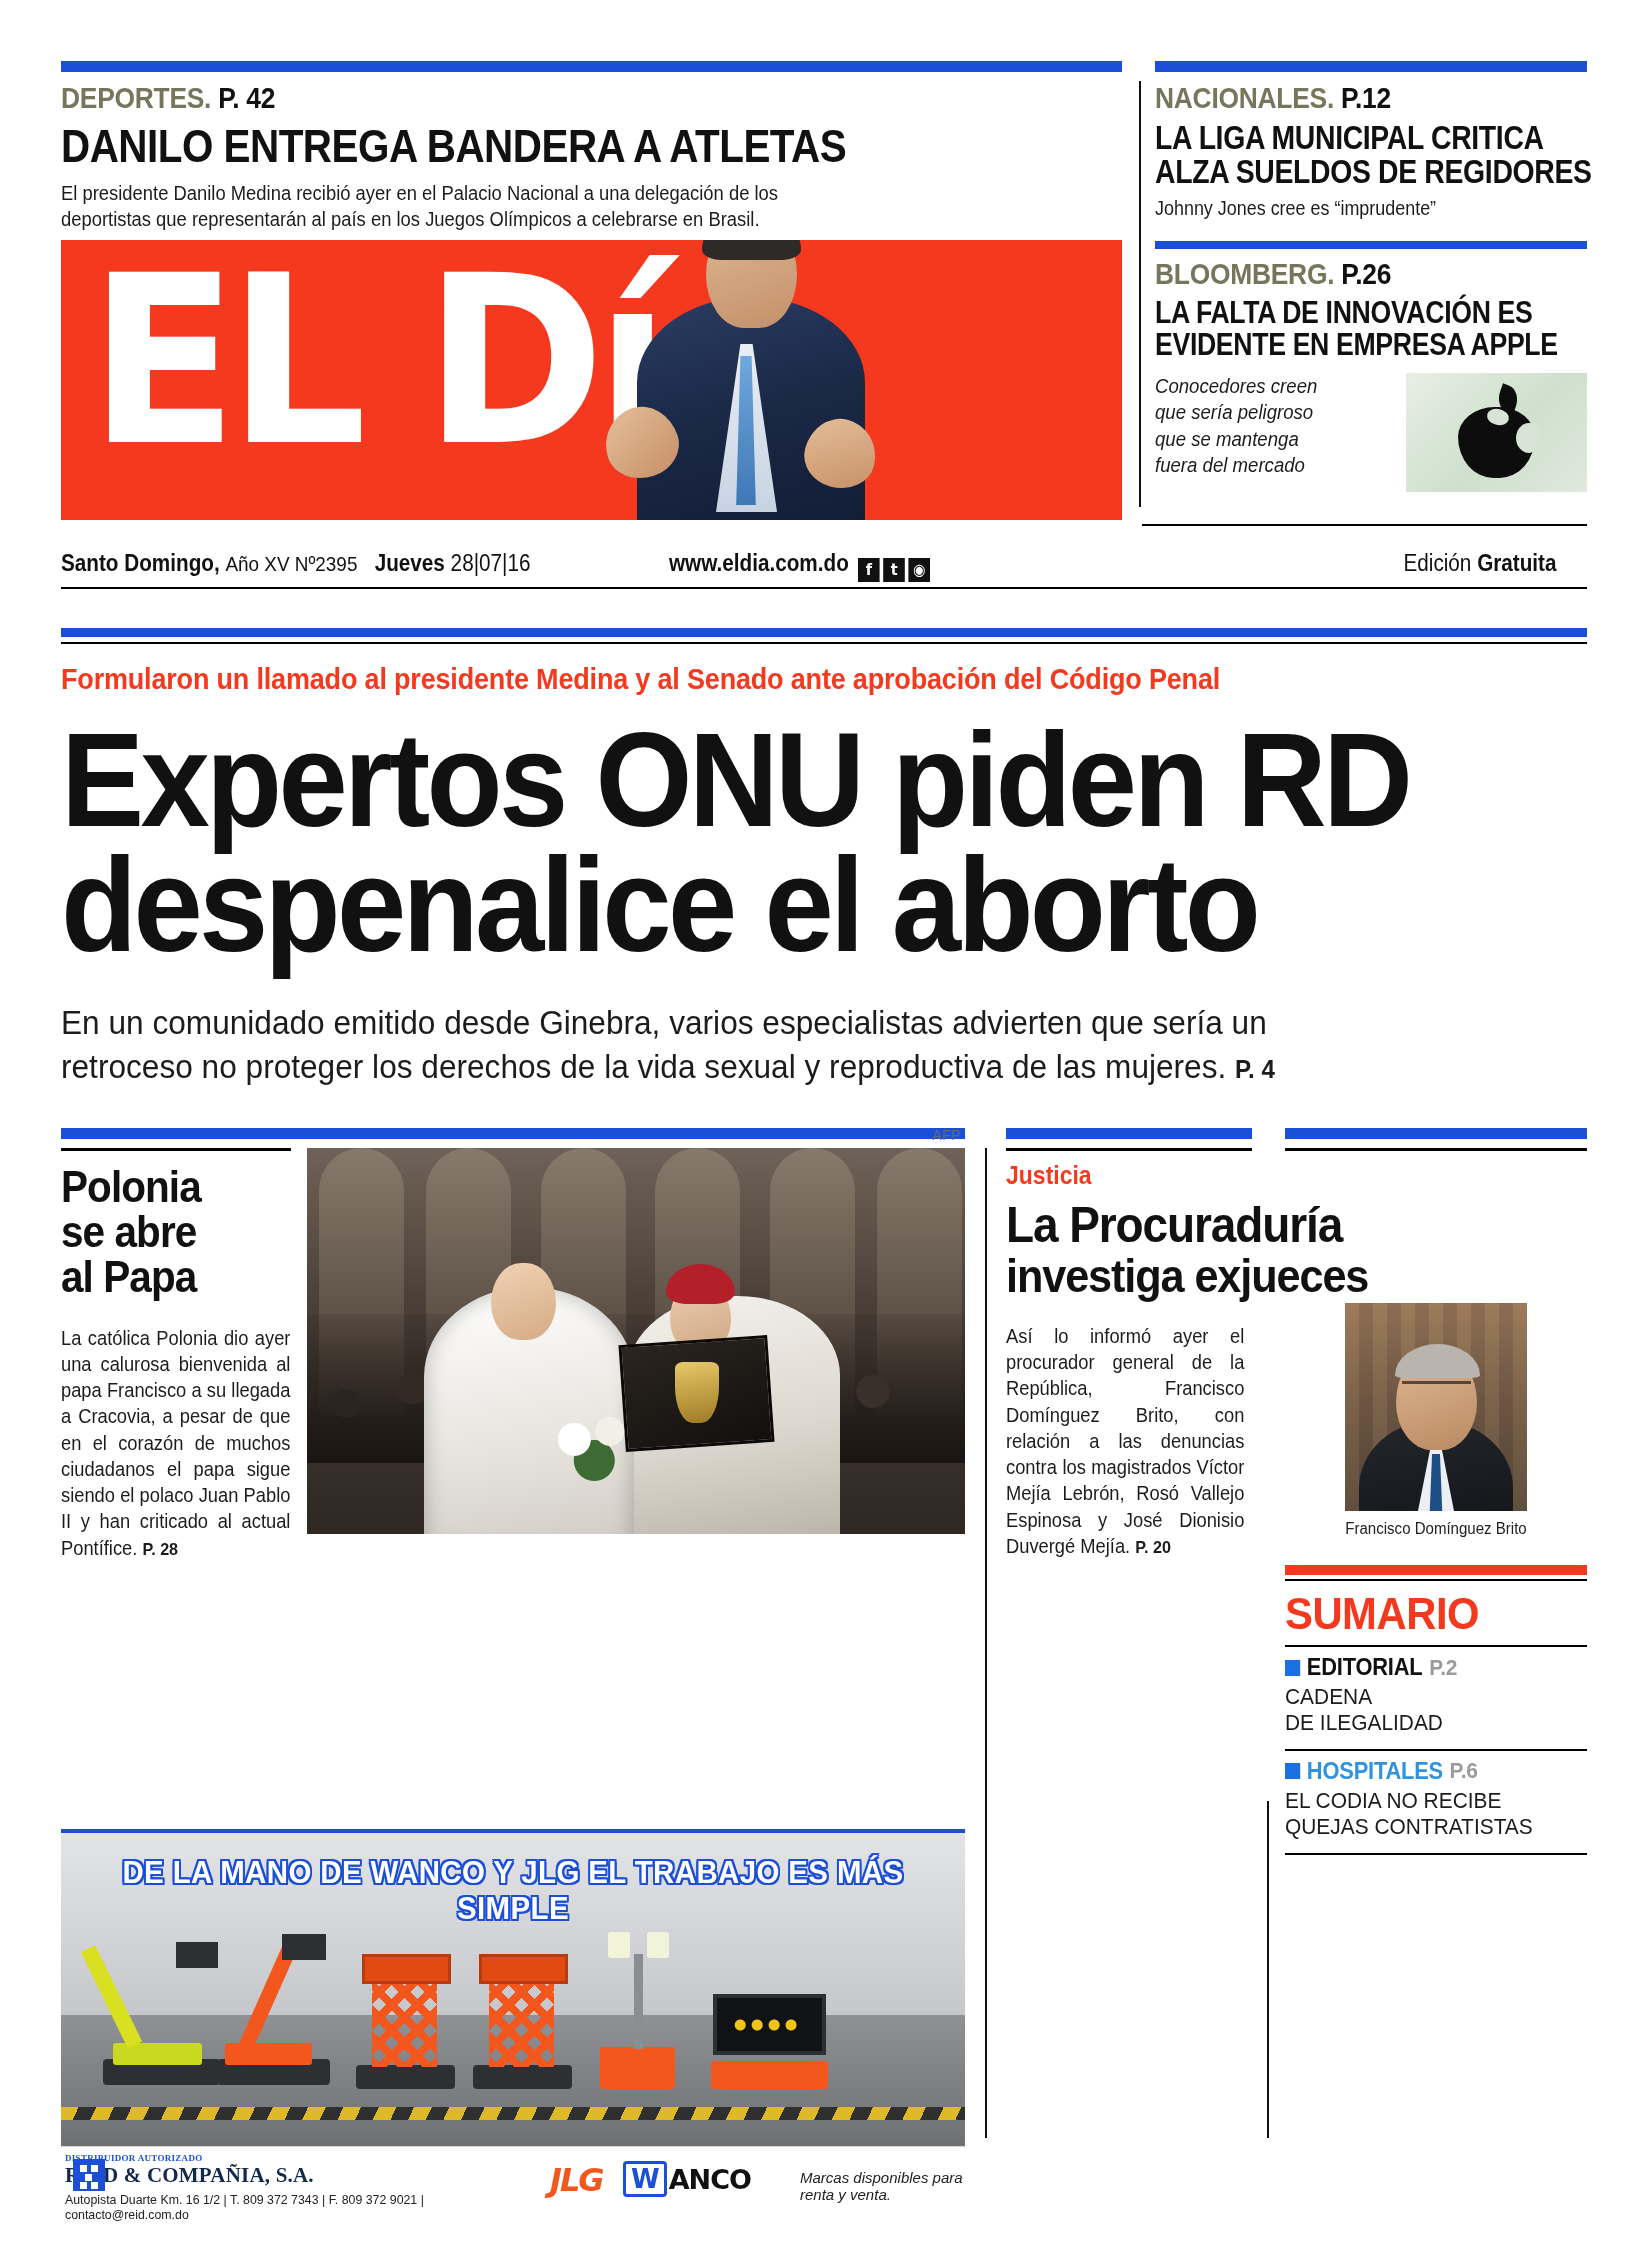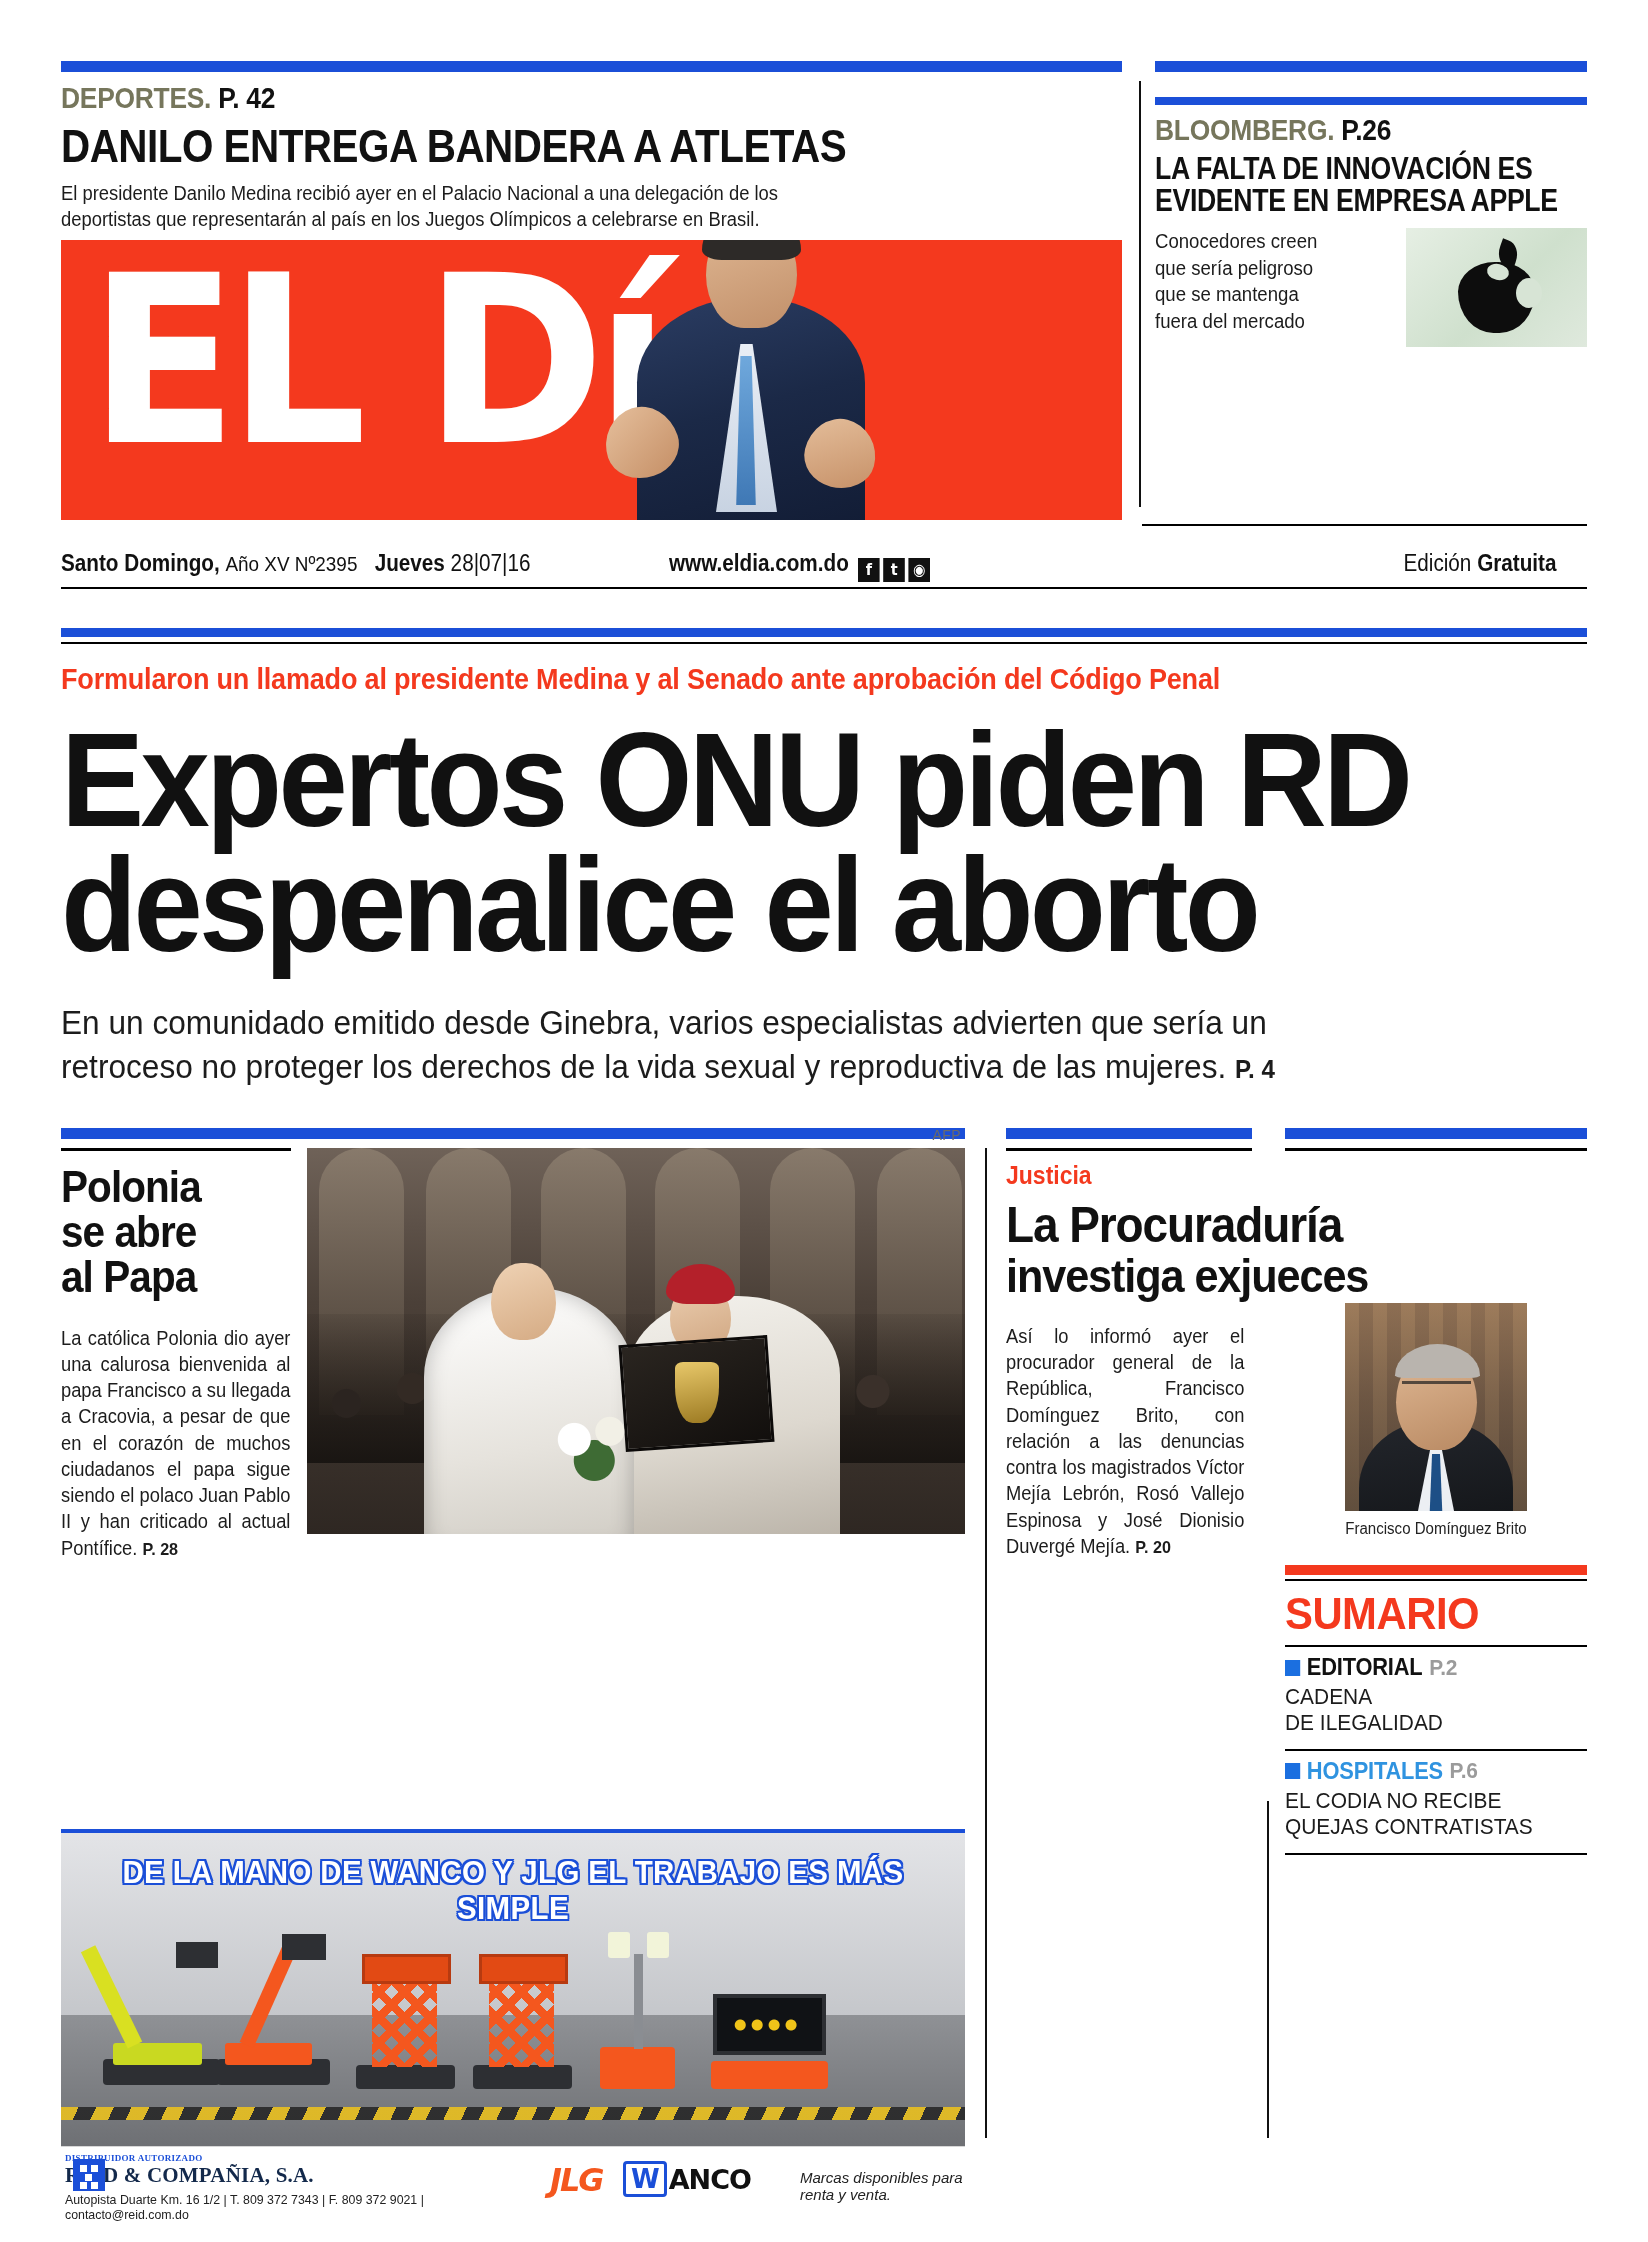--- a/index.html
+++ b/index.html
@@ -497,32 +497,41 @@
             <div class="pd-head"></div>
             <div class="pd-hair"></div>
             <div class="pd-hand-l"></div>
             <div class="pd-hand-r"></div>
           </div>
         </div>
       </div>
 
       <div class="right-top">
 
+        <div>
+          <div class="kicker" style="margin-top:6px;">
+            <span class="sec">NACIONALES.</span>
+            <span class="pg">P.12</span>
+          </div>
+          <div class="big-head" style="font-size:33px;margin-top:8px;letter-spacing:-0.4px;">LA LIGA MUNICIPAL CRITICA</div>
+          <div class="big-head" style="font-size:33px;letter-spacing:-0.4px;">ALZA SUELDOS DE REGIDORES</div>
+          <div class="small-body" style="margin-top:8px;">Johnny Jones cree es “imprudente”</div>
+        </div>
 
         <div style="margin-top:20px;" class="rule-blue-thin"></div>
 
         <div>
           <div class="kicker" style="margin-top:10px;">
             <span class="sec">BLOOMBERG.</span>
             <span class="pg">P.26</span>
           </div>
           <div class="big-head" style="font-size:31px;margin-top:8px;letter-spacing:-0.4px;">LA FALTA DE INNOVACIÓN ES</div>
           <div class="big-head" style="font-size:31px;letter-spacing:-0.4px;">EVIDENTE EN EMPRESA APPLE</div>
 
-          <div style="position:relative;height:127px;margin-top:12px;">
+          <div style="position:relative;height:127px;margin-top:12px;font-style:italic;">
             <div class="small-body" style="width:198px;font-size:20px;line-height:1.33;">
               <div>Conocedores creen</div>
               <div>que sería peligroso</div>
               <div>que se mantenga</div>
               <div>fuera del mercado</div>
             </div>
             <div class="apple-box">
               <div class="apple-glyph">
                 <div class="apple-body"></div>
                 <div class="apple-bite"></div>

